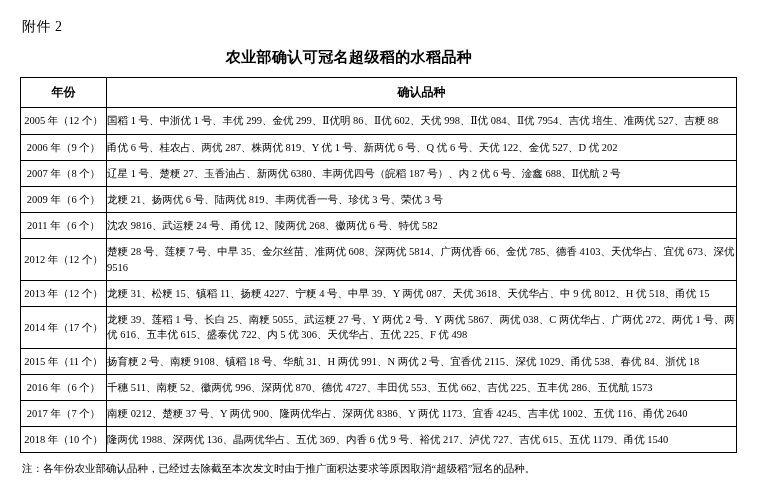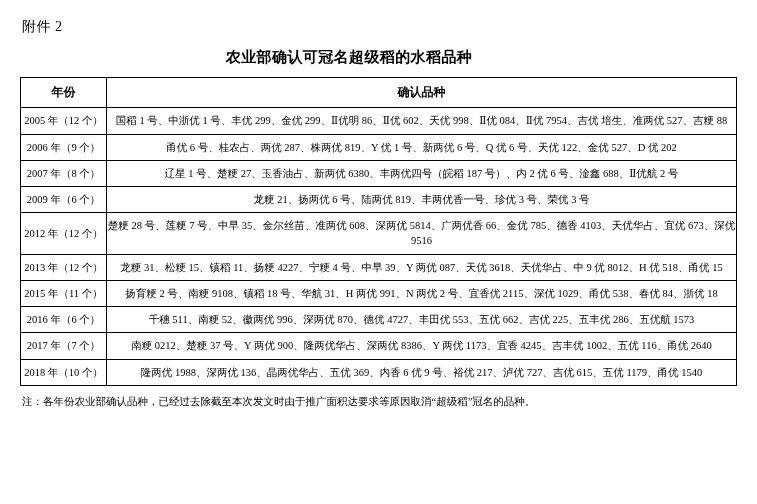--- a/index.html
+++ b/index.html
@@ -54,21 +54,21 @@
     padding: 6px 4px;
   }
   col.col-year { width: 86px; }
   col.col-list { width: 630px; }
   td.year-cell {
     text-align: center;
     white-space: nowrap;
     font-size: 10.5px;
   }
   td.list-cell {
-    text-align: center;
+    text-align: left;
     word-break: break-all;
   }
   .note {
     margin: 8px 0 0 2px;
     font-size: 10.5px;
     line-height: 1.5;
   }
   .note .note-label {
     font-weight: normal;
   }
@@ -104,26 +104,34 @@
       </tr>
       <tr>
         <td class="year-cell">2007 年（8 个）</td>
         <td class="list-cell">辽星 1 号、楚粳 27、玉香油占、新两优 6380、丰两优四号（皖稻 187 号）、内 2 优 6 号、淦鑫 688、Ⅱ优航 2 号</td>
       </tr>
       <tr>
         <td class="year-cell">2009 年（6 个）</td>
         <td class="list-cell">龙粳 21、扬两优 6 号、陆两优 819、丰两优香一号、珍优 3 号、荣优 3 号</td>
       </tr>
       <tr>
+        <td class="year-cell">2011 年（6 个）</td>
+        <td class="list-cell">沈农 9816、武运粳 24 号、甬优 12、陵两优 268、徽两优 6 号、特优 582</td>
+      </tr>
+      <tr>
         <td class="year-cell">2012 年（12 个）</td>
         <td class="list-cell">楚粳 28 号、莲粳 7 号、中早 35、金尔丝苗、准两优 608、深两优 5814、广两优香 66、金优 785、德香 4103、天优华占、宜优 673、深优 9516</td>
       </tr>
       <tr>
         <td class="year-cell">2013 年（12 个）</td>
         <td class="list-cell">龙粳 31、松粳 15、镇稻 11、扬粳 4227、宁粳 4 号、中早 39、Y 两优 087、天优 3618、天优华占、中 9 优 8012、H 优 518、甬优 15</td>
+      </tr>
+      <tr>
+        <td class="year-cell">2014 年（17 个）</td>
+        <td class="list-cell">龙粳 39、莲稻 1 号、长白 25、南粳 5055、武运粳 27 号、Y 两优 2 号、Y 两优 5867、两优 038、C 两优华占、广两优 272、两优 1 号、两优 616、五丰优 615、盛泰优 722、内 5 优 306、天优华占、五优 225、F 优 498</td>
       </tr>
       <tr>
         <td class="year-cell">2015 年（11 个）</td>
         <td class="list-cell">扬育粳 2 号、南粳 9108、镇稻 18 号、华航 31、H 两优 991、N 两优 2 号、宜香优 2115、深优 1029、甬优 538、春优 84、浙优 18</td>
       </tr>
       <tr>
         <td class="year-cell">2016 年（6 个）</td>
         <td class="list-cell">千穗 511、南粳 52、徽两优 996、深两优 870、德优 4727、丰田优 553、五优 662、吉优 225、五丰优 286、五优航 1573</td>
       </tr>
       <tr>

